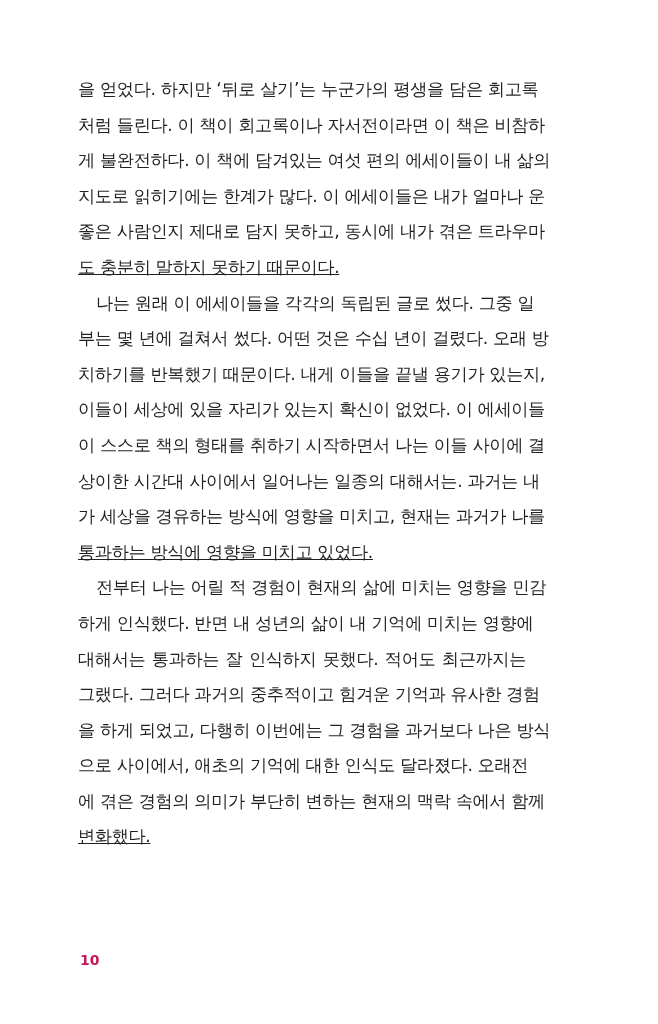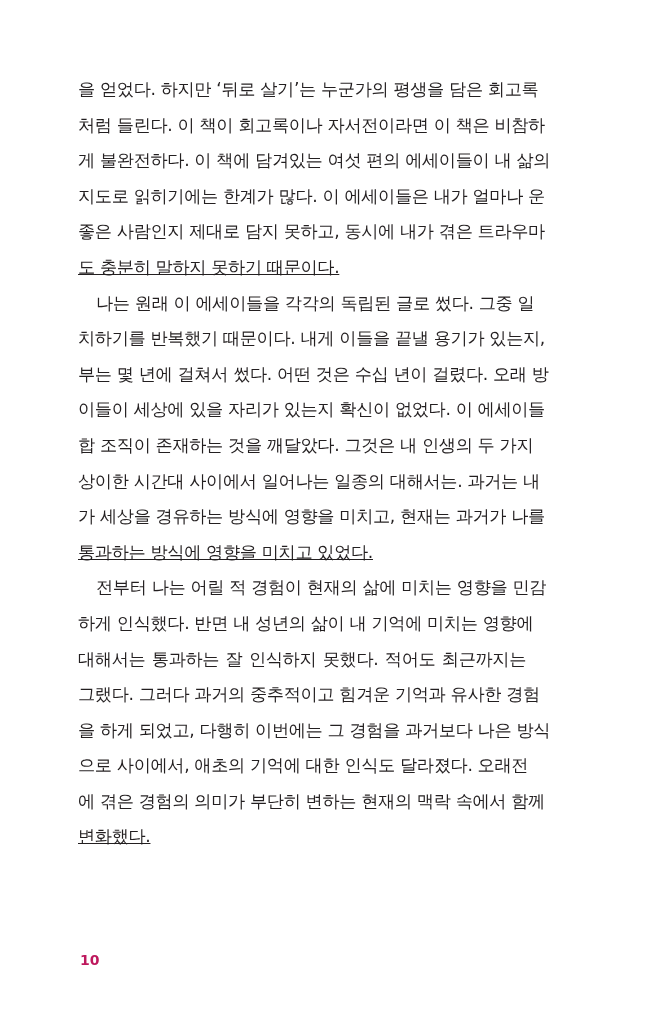--- a/index.html
+++ b/index.html
@@ -24,24 +24,24 @@
       <span class="line">을 얻었다. 하지만 ‘뒤로 살기’는 누군가의 평생을 담은 회고록</span>
       <span class="line">처럼 들린다. 이 책이 회고록이나 자서전이라면 이 책은 비참하</span>
       <span class="line">게 불완전하다. 이 책에 담겨있는 여섯 편의 에세이들이 내 삶의</span>
       <span class="line">지도로 읽히기에는 한계가 많다. 이 에세이들은 내가 얼마나 운</span>
       <span class="line">좋은 사람인지 제대로 담지 못하고, 동시에 내가 겪은 트라우마</span>
       <span class="line last">도 충분히 말하지 못하기 때문이다.</span>
     </div>
 
     <div>
       <span class="line indent">나는 원래 이 에세이들을 각각의 독립된 글로 썼다. 그중 일</span>
+      <span class="line">부는 몇 년에 걸쳐서 썼다. 어떤 것은 수십 년이 걸렸다. 오래 방</span>
       <span class="line">치하기를 반복했기 때문이다. 내게 이들을 끝낼 용기가 있는지,</span>
-      <span class="line">부는 몇 년에 걸쳐서 썼다. 어떤 것은 수십 년이 걸렸다. 오래 방</span>
       <span class="line">이들이 세상에 있을 자리가 있는지 확신이 없었다. 이 에세이들</span>
-      <span class="line">합 조직이 존재하는 것을 깨달았다. 그것은 내 인생의 두 가지</span>
+      <span class="line">이 스스로 책의 형태를 취하기 시작하면서 나는 이들 사이에 결</span>
       <span class="line">상이한 시간대 사이에서 일어나는 일종의 대해서는. 과거는 내</span>
       <span class="line">가 세상을 경유하는 방식에 영향을 미치고, 현재는 과거가 나를</span>
       <span class="line last">통과하는 방식에 영향을 미치고 있었다.</span>
     </div>
 
     <div>
       <span class="line indent">전부터 나는 어릴 적 경험이 현재의 삶에 미치는 영향을 민감</span>
       <span class="line">하게 인식했다. 반면 내 성년의 삶이 내 기억에 미치는 영향에</span>
       <span class="line">대해서는 통과하는 잘 인식하지 못했다. 적어도 최근까지는</span>
       <span class="line">그랬다. 그러다 과거의 중추적이고 힘겨운 기억과 유사한 경험</span>

